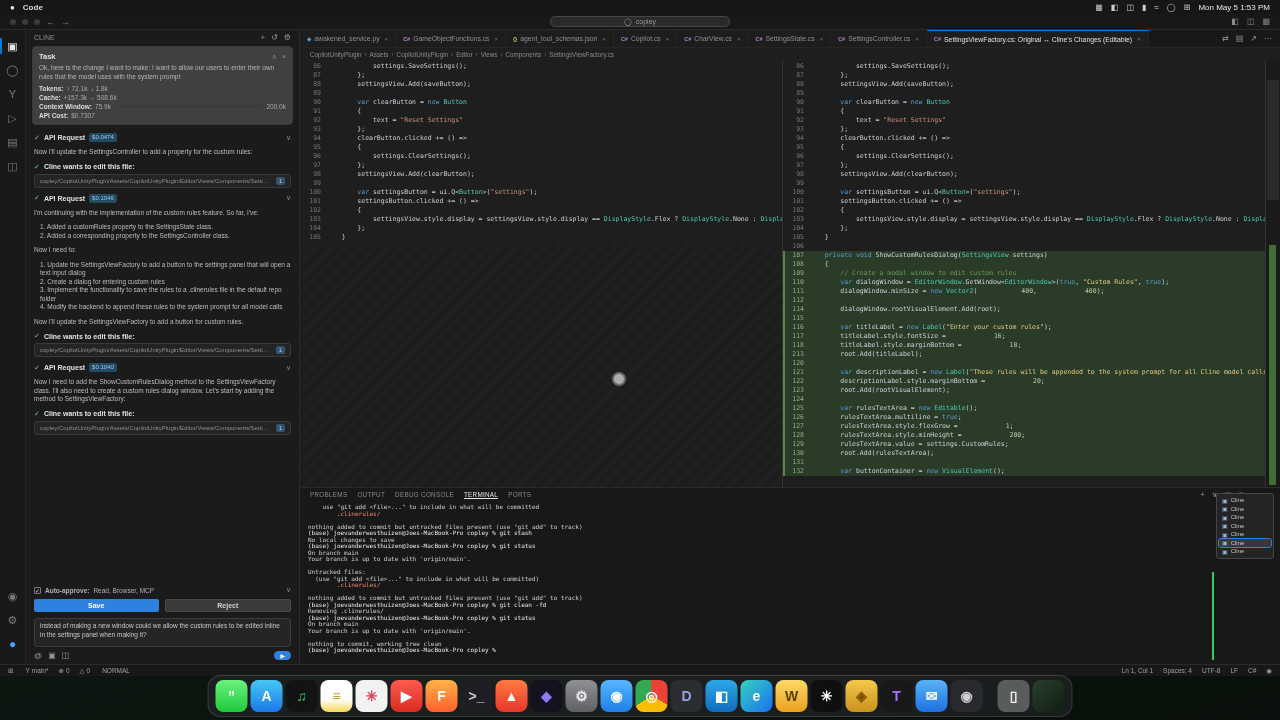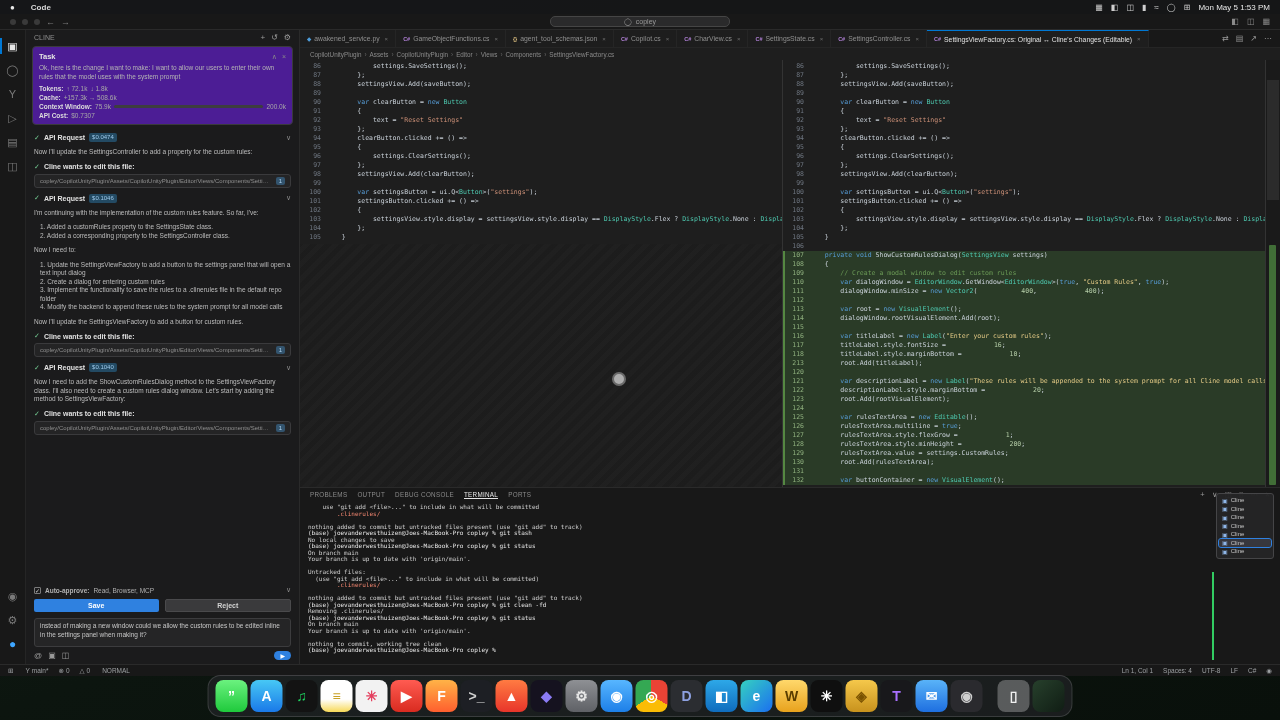--- a/index.html
+++ b/index.html
@@ -6,21 +6,21 @@
   html,body { width:1280px; height:720px; overflow:hidden; background:#0b130d;
     font-family:"Liberation Sans", sans-serif; -webkit-font-smoothing:antialiased; }
   .screen { position:absolute; inset:0; width:1280px; height:720px;
     background:linear-gradient(160deg,#17271b 0%,#0c150f 60%,#09100b 100%); overflow:hidden; }
 
   
   .menubar { position:absolute; left:0; top:0; width:1280px; height:14px;
     background:rgba(22,22,24,0.96); display:flex; align-items:center; padding:0 10px;
     color:#d8d8d8; font-size:8px; z-index:40; }
   .apple { font-size:8px; margin-right:8px; color:#e8e8e8; }
-  .mb-app { font-weight:bold; margin-right:10px;margin-left:8px; }
+  .mb-app { font-weight:bold; margin-right:10px; }
   .mb-right { margin-left:auto; display:flex; align-items:center; gap:8px; }
   .mb-ic { font-size:8px; color:#cfcfcf; }
   .mb-clock { font-size:8px; color:#e8e8e8; }
 
   
   .titlebar { position:absolute; left:0; top:14px; width:1280px; height:16px;
     background:#181818; border-bottom:1px solid #2a2a2a; display:flex; align-items:center;
     color:#9a9a9a; font-size:8px; z-index:30; }
   .tb-left { display:flex; align-items:center; gap:6px; padding-left:10px; width:420px; }
   .dot { width:6px; height:6px; border-radius:50%; background:#3a3a3a; }
@@ -42,21 +42,21 @@
   .ab-ic.active::before { content:""; position:absolute; left:-3px; top:2px; width:2px; height:16px; background:#0078d4; }
   .ab-spacer { flex:1; }
   .ab-ic.blue { color:#3ea6ff; font-size:12px; }
 
   
   .sidebar { position:absolute; left:26px; top:30px; width:274px; height:634px;
     background:#1b1b1c; border-right:1px solid #2a2a2a; color:#c8c8c8; font-size:7px; z-index:20;
     display:flex; flex-direction:column; }
   .sb-header { height:14px; display:flex; align-items:center; padding:0 8px; color:#8f8f8f; }
   .sb-header .hdr-icons { margin-left:auto; display:flex; gap:6px; font-size:8px; color:#9a9a9a; }
-  .task-card { margin:2px 6px 6px 6px; background:#4c1d95; border:1px solid #3a3a3c; border-radius:4px; padding:5px 6px; }
+  .task-card { margin:2px 6px 6px 6px; background:#404040; border:1px solid #3a3a3c; border-radius:4px; padding:5px 6px; }
   .task-head { display:flex; align-items:center; margin-bottom:3px; }
   .task-title { font-weight:bold; color:#e3e3e3; font-size:7.5px; }
   .task-head .t-ic { margin-left:auto; color:#8a8a8a; font-size:7px; display:flex; gap:5px; }
   .task-body { color:#b5b5b5; font-size:6.5px; line-height:8.5px; margin-bottom:4px; }
   .metric { display:flex; align-items:center; gap:3px; margin-top:2px; font-size:6.5px; color:#a8a8a8; }
   .metric b { color:#dcdcdc; font-weight:bold; }
   .ctx-bar { flex:1; height:3px; background:#3d3d3f; border-radius:2px; overflow:hidden; }
   .ctx-fill { height:100%; background:#bdbdbd; }
   .msgs { flex:1; overflow:hidden; padding:2px 8px; }
   .msg { margin-bottom:6px; }
@@ -615,24 +615,20 @@
           </div>
             <div class="line add">
             <span class="gut">111</span>
             <span class="code-text">        dialogWindow.minSize = <span class="tok-k">new</span> <span class="tok-t">Vector2</span>(<span class="tok-n">400</span>, <span class="tok-n">400</span>);</span>
           </div>
             <div class="line add">
             <span class="gut">112</span>
             <span class="code-text"></span>
           </div>
             <div class="line add">
-            <span class="gut">113</span>
-            <span class="code-text">        <span class="tok-k">var</span> root = <span class="tok-k">new</span> <span class="tok-t">VisualElement</span>();</span>
-          </div>
-            <div class="line add">
             <span class="gut">114</span>
             <span class="code-text">        dialogWindow.rootVisualElement.Add(root);</span>
           </div>
             <div class="line add">
             <span class="gut">115</span>
             <span class="code-text"></span>
           </div>
             <div class="line add">
             <span class="gut">116</span>
             <span class="code-text">        <span class="tok-k">var</span> titleLabel = <span class="tok-k">new</span> <span class="tok-t">Label</span>(<span class="tok-s">"Enter your custom rules"</span>);</span>

